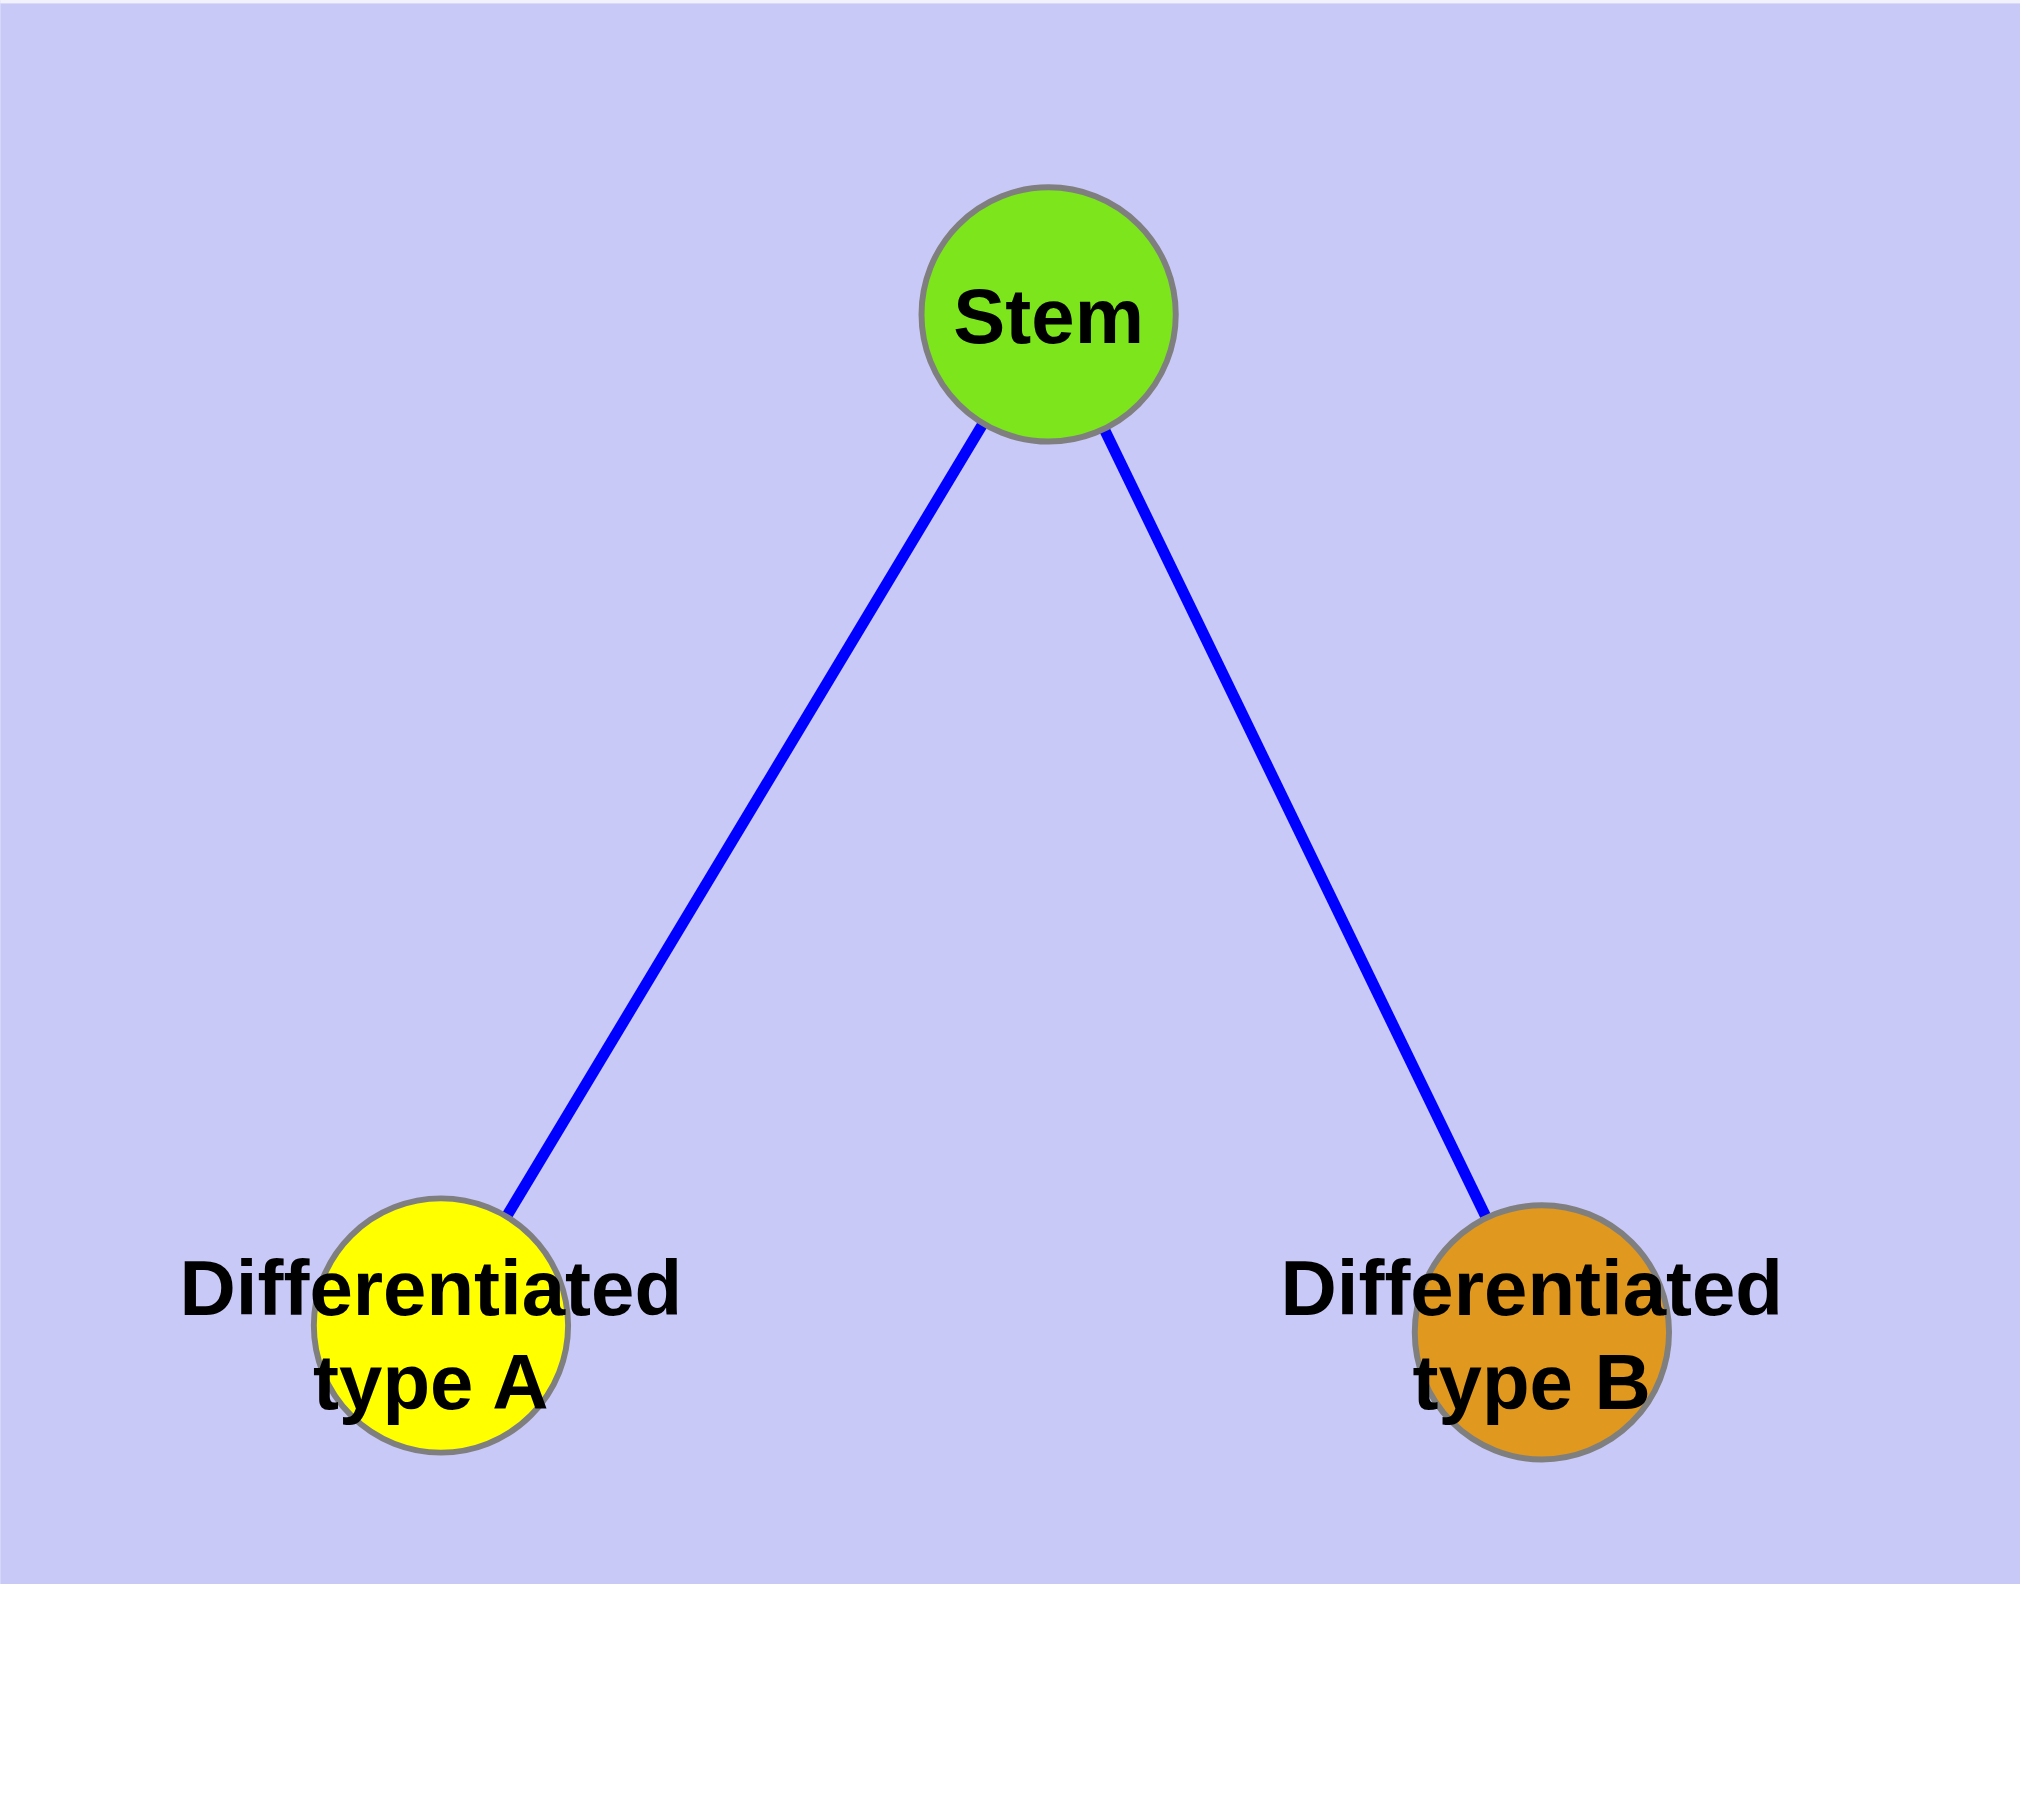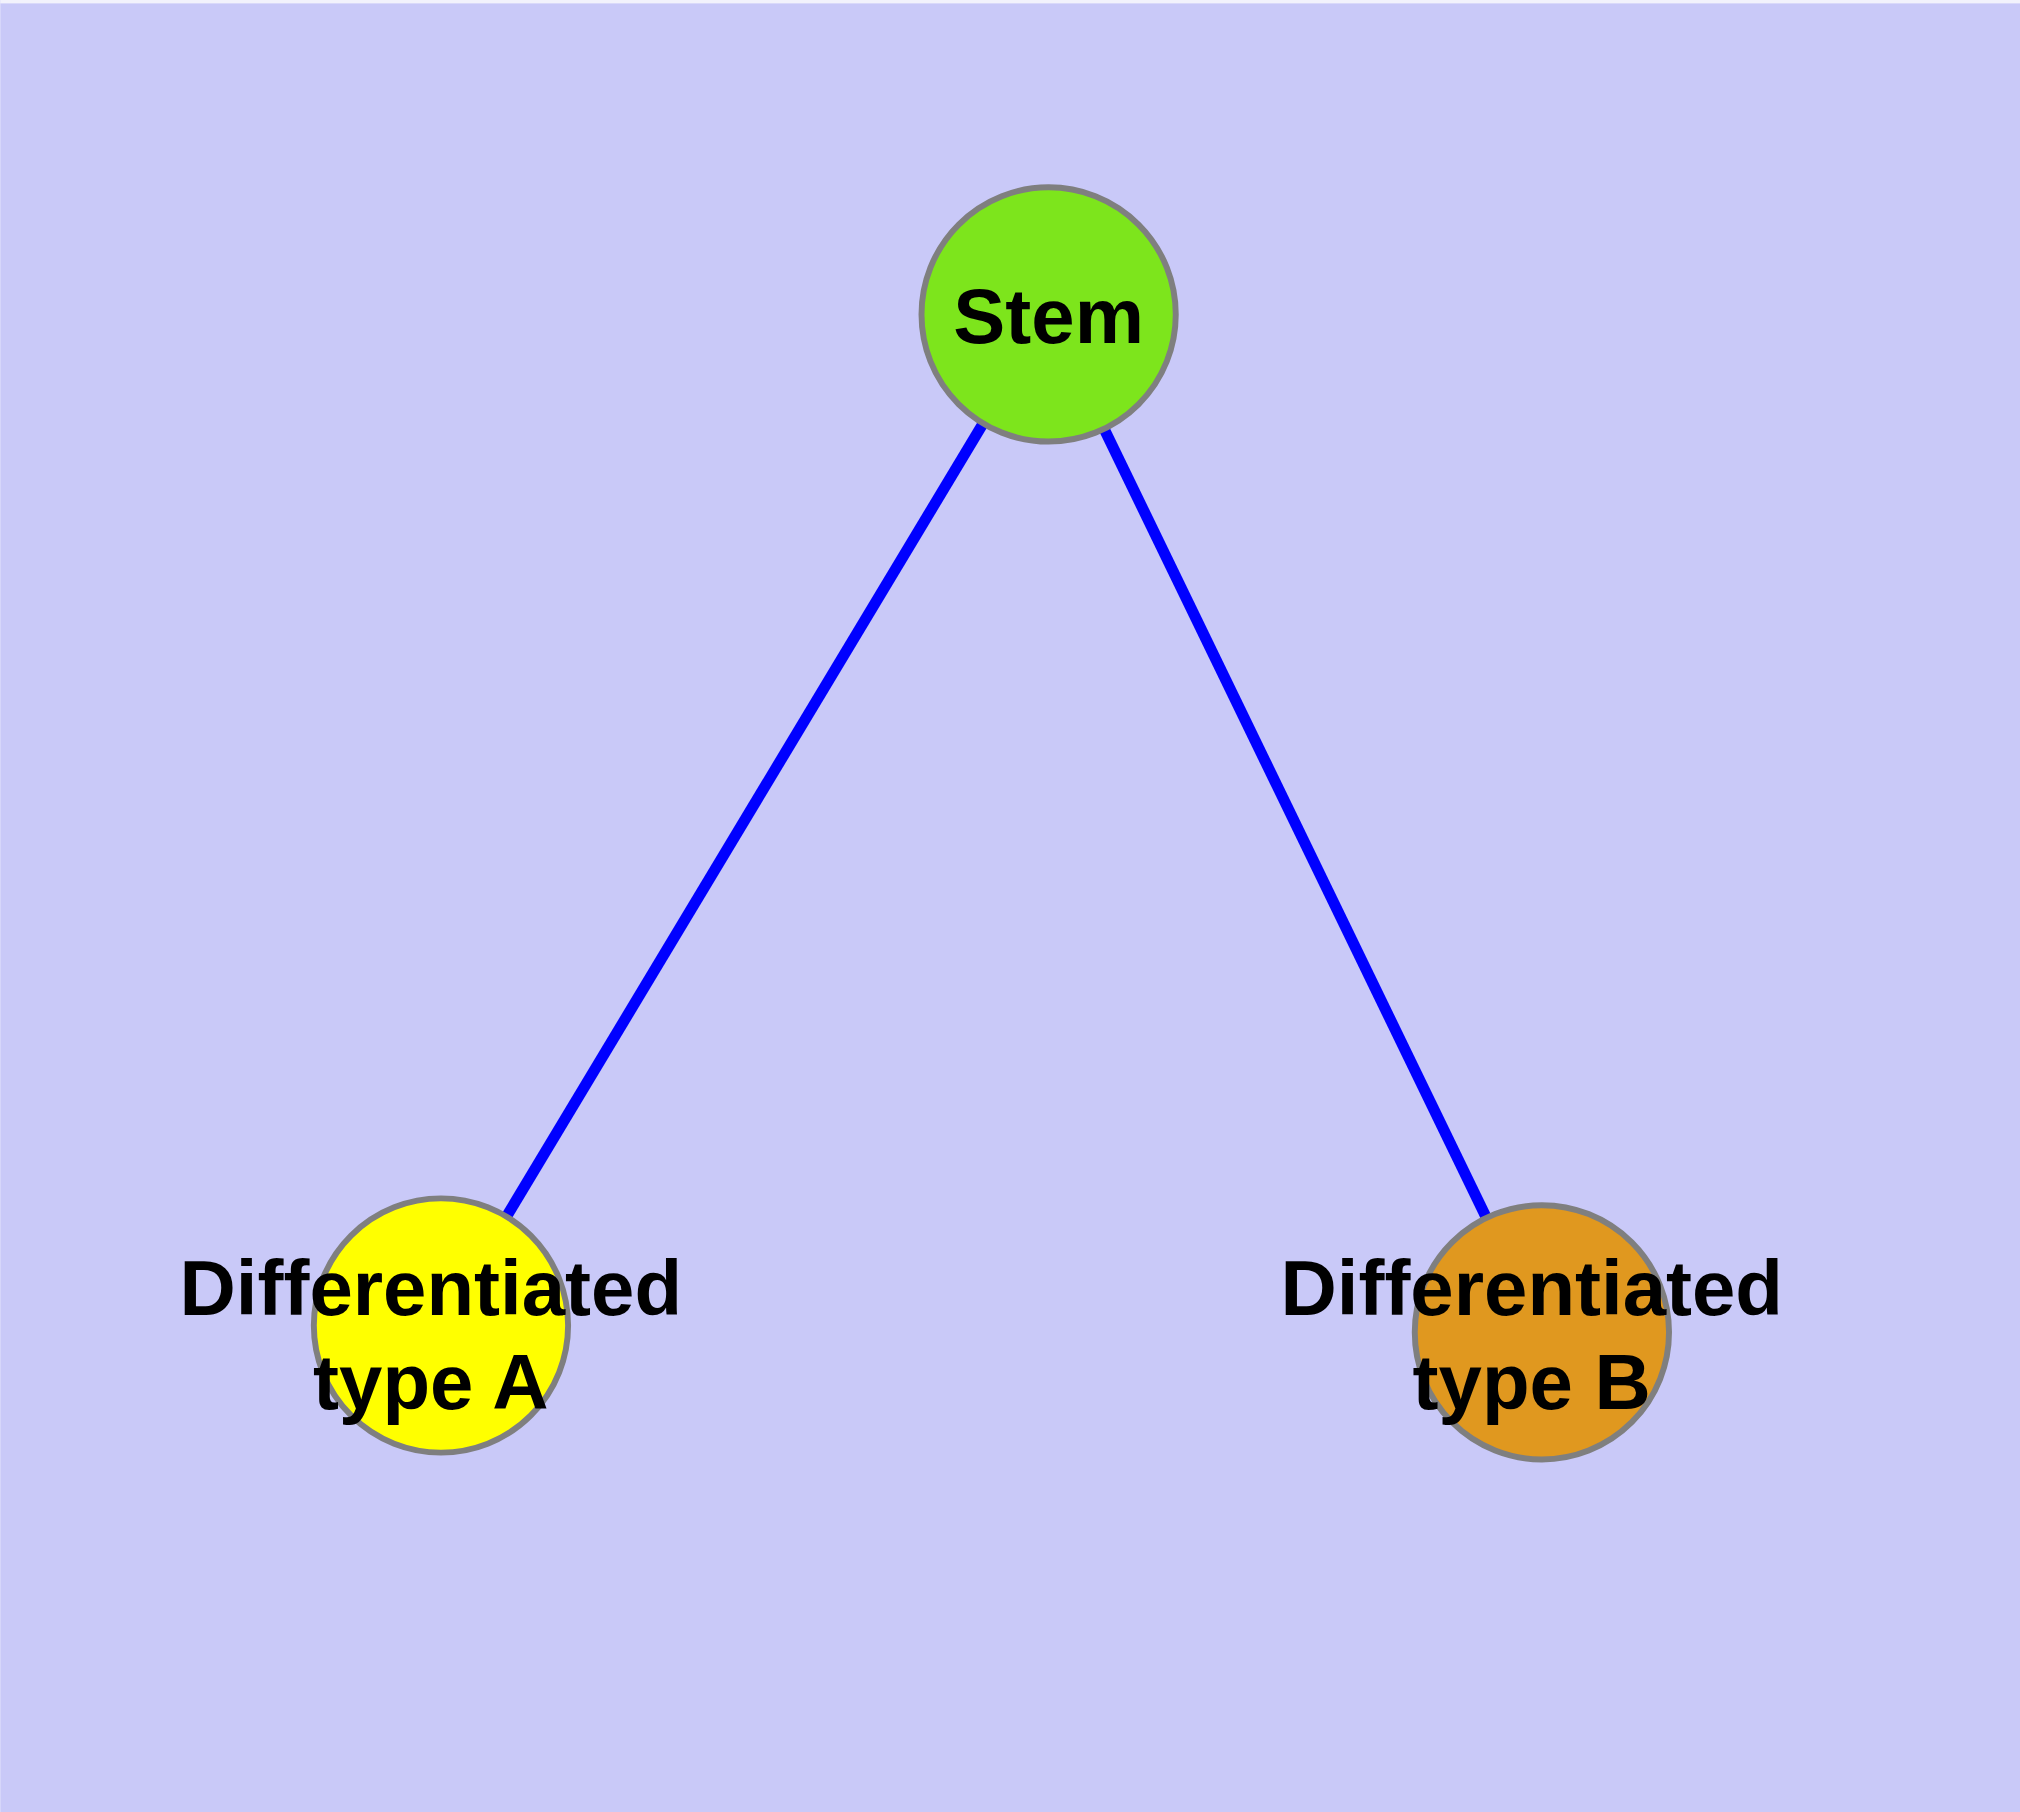--- a/index.html
+++ b/index.html
@@ -2,21 +2,21 @@
 <html style="font-size:13.6px"><head>
 <meta charset="utf-8">
 <style>
   html, body {
     margin: 0;
     padding: 0;
     background: #ffffff;
   }
   .stage {
     width: 2021px;
-    height: 1812px;
+    height: 1584px;
     position: relative;
     overflow: hidden;
   }
   svg { display: block; }
   .node-label {
     font-family: "Liberation Sans", sans-serif;
     font-weight: bold;
     font-size: 92px;
     text-anchor: middle;
   }

